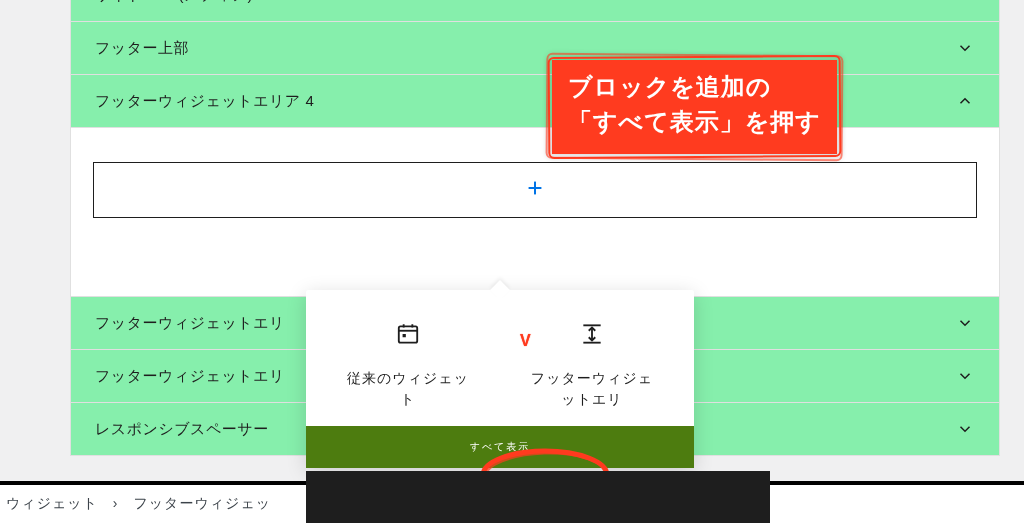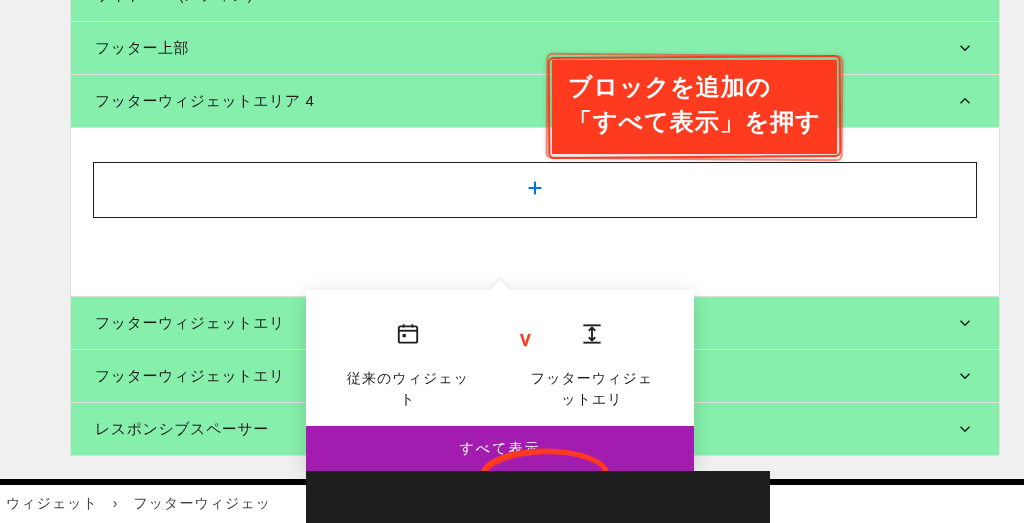--- a/index.html
+++ b/index.html
@@ -63,33 +63,33 @@
     display:flex; justify-content:space-around;
     padding:18px 10px 10px;
   }
   .blk {
     width:140px; text-align:center; cursor:pointer;
     padding:6px 4px;
   }
   .blk-icon { height:40px; display:flex; align-items:center; justify-content:center; }
   .blk-label { font-size:14px; margin-top:14px; line-height:1.5; letter-spacing:1px; }
   .show-all-bar {
-    background:#a21caf; color:#fff;
+    background:#4d7c0f; color:#fff;
     text-align:center;
     padding:14px 0;
-    font-size:14px; letter-spacing:2px;
+    font-size:10px; letter-spacing:2px;
     cursor:pointer;
   }
 
   
   .breadcrumb {
     position:absolute;
     left:0; bottom:0; right:0;
     background:#fff;
-    border-top:6px solid #000000;
+    border-top:4px solid #000000;
     padding:10px 6px;
     font-size:14px; letter-spacing:1px;
     color:#3c434a;
   }
   .breadcrumb .sep { margin:0 10px; }
 
   
   .annot-callout {
     position:absolute;
     left:552px; top:60px;

